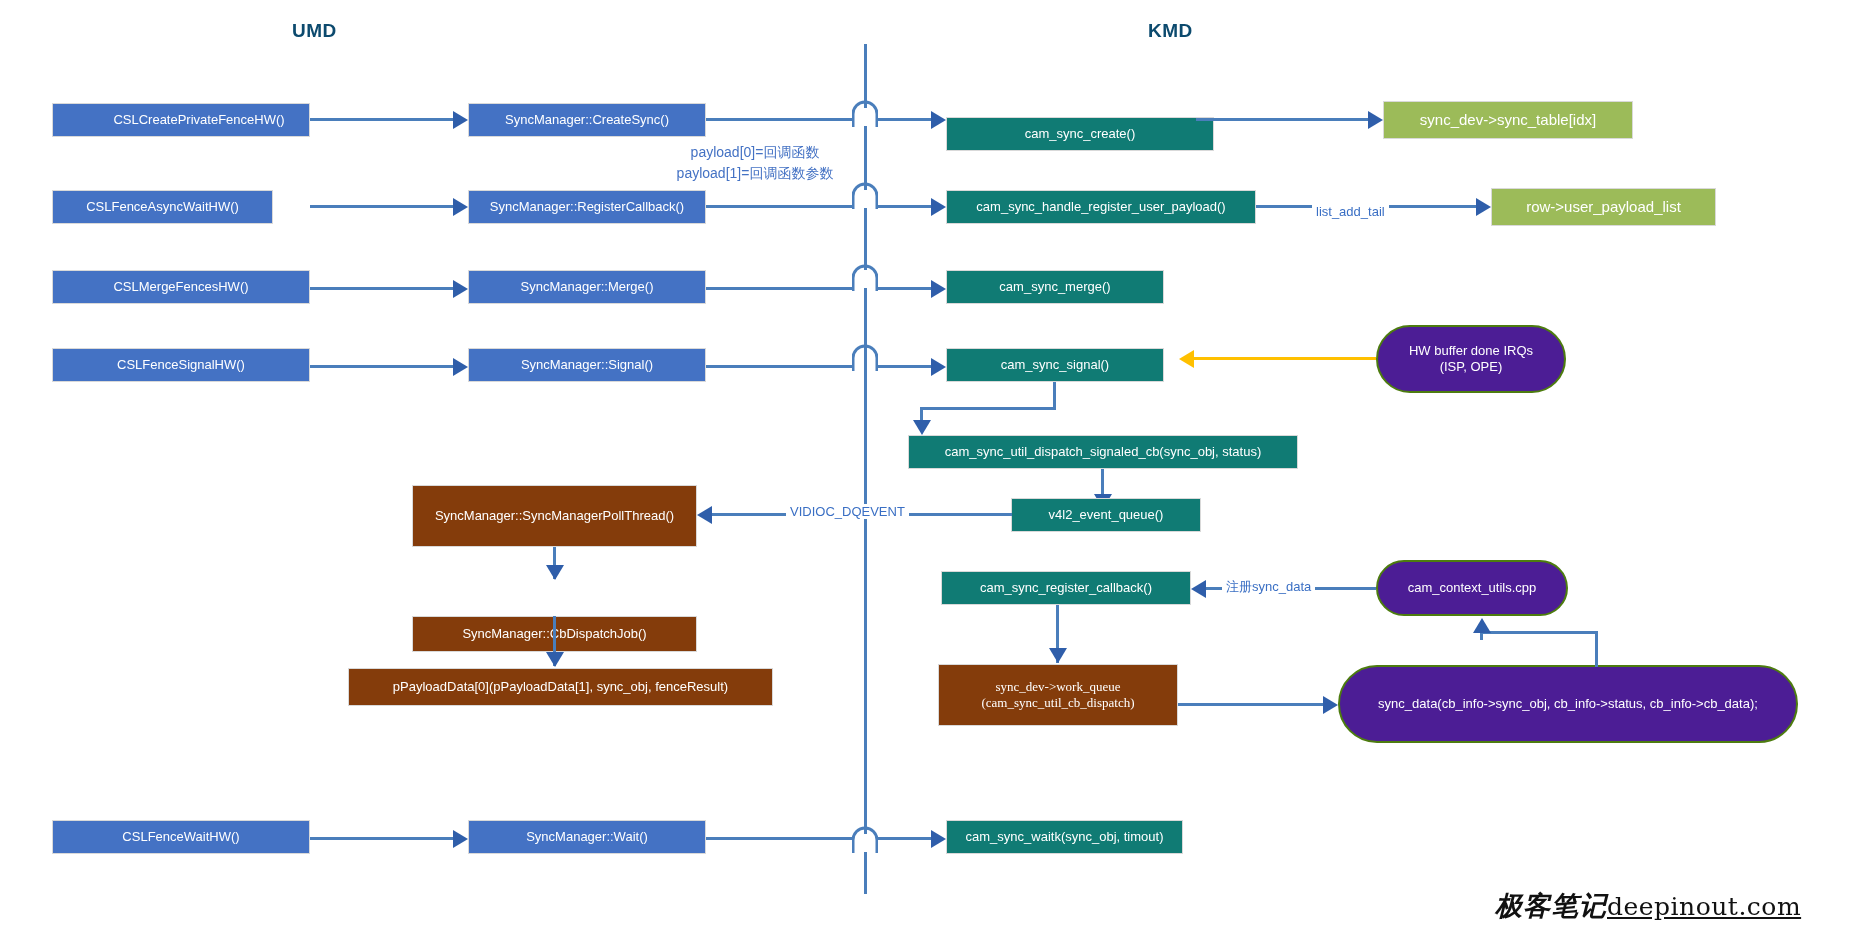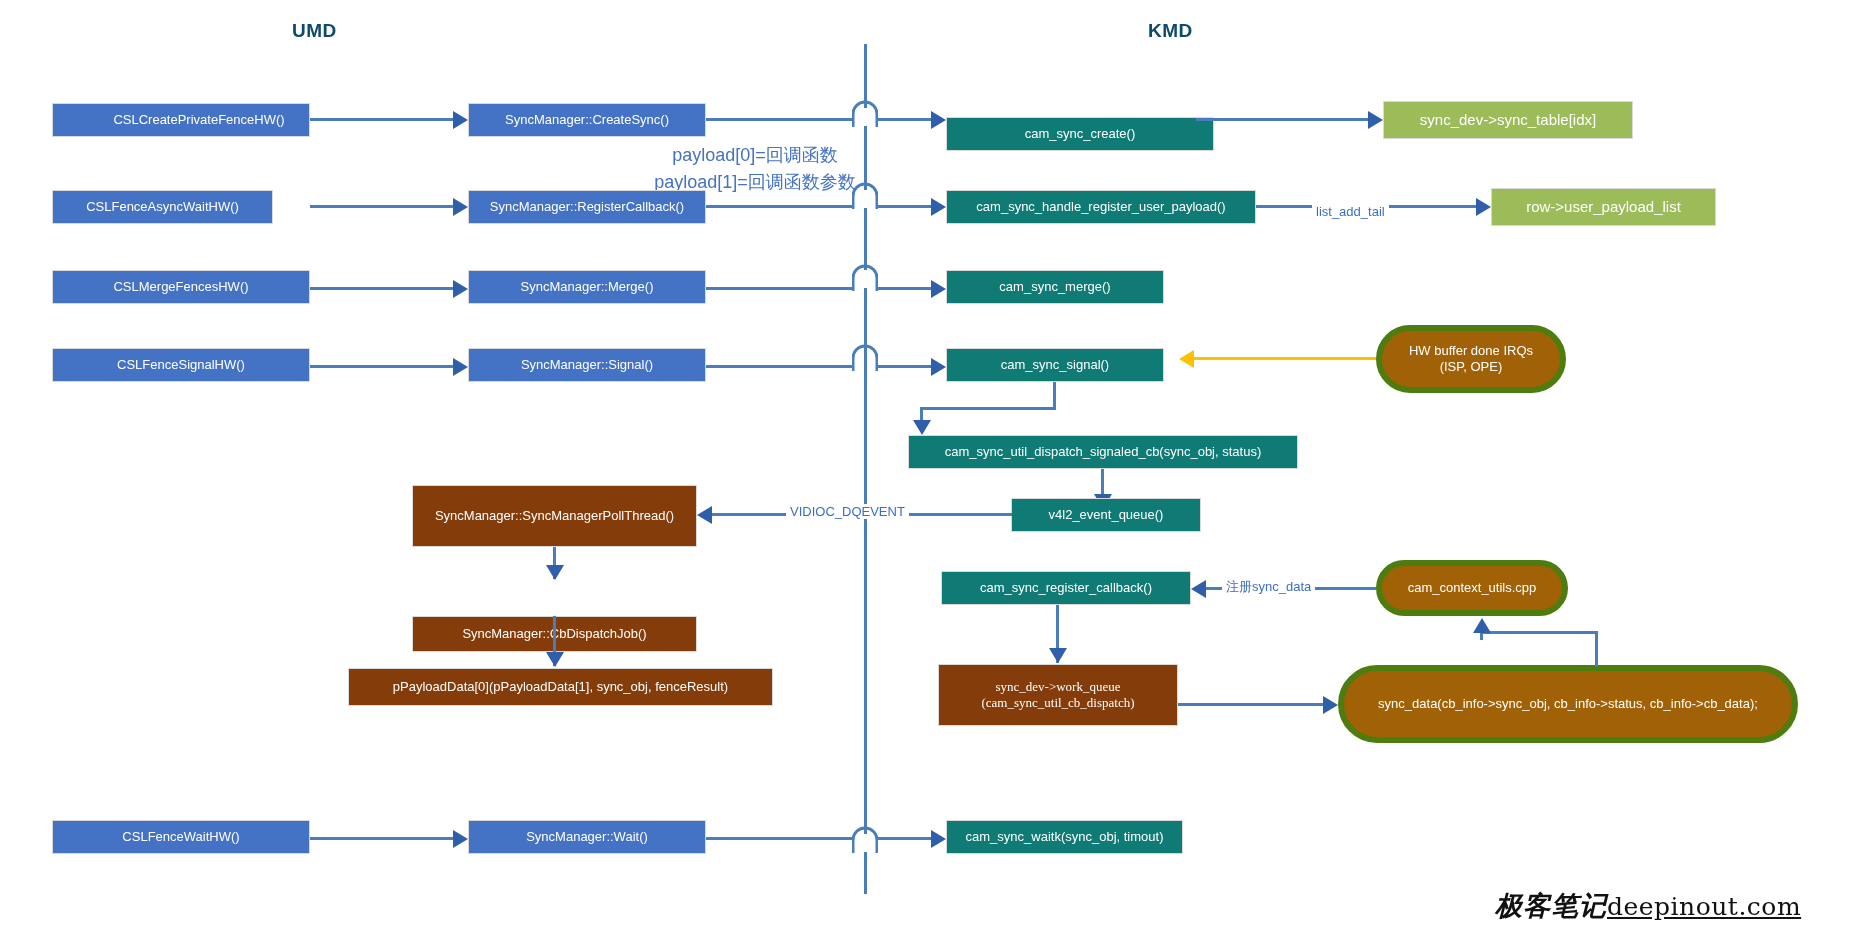--- a/index.html
+++ b/index.html
@@ -37,22 +37,22 @@
     line-height: 1.25;
     padding: 2px 6px;
     border: 1px solid #d9d9d9;
     white-space: pre-line;
   }
   .n-blue   { background: #4472c4; }
   .n-teal   { background: #107b74; }
   .n-green  { background: #9cbb59; color:#ffffff; font-size: 15px; }
   .n-brown  { background: #843c0b; }
   .n-orange {
-    background: #a16207;
-    border: 6px solid #4d7c0f;
+    background: #4c1d95;
+    border: 2px solid #4d7c0f;
     border-radius: 42px;
   }
   .edge {
     position: absolute;
     background: #4a7ebb;
   }
   .edge-h { height: 3px; }
   .edge-v { width: 3px; }
   .edge-orange { background: #ffc000; }
   .arrow {
@@ -96,21 +96,21 @@
     position: absolute;
     color: #3a6fc4;
     font-size: 13px;
     background: #ffffff;
     padding: 0 4px;
     white-space: nowrap;
   }
   .note {
     position: absolute;
     color: #4472c4;
-    font-size: 18px;
+    font-size: 14px;
     line-height: 1.5;
     text-align: center;
     white-space: pre-line;
   }
   .watermark {
     position: absolute;
     display: flex;
     align-items: baseline;
     color: #111111;
   }

